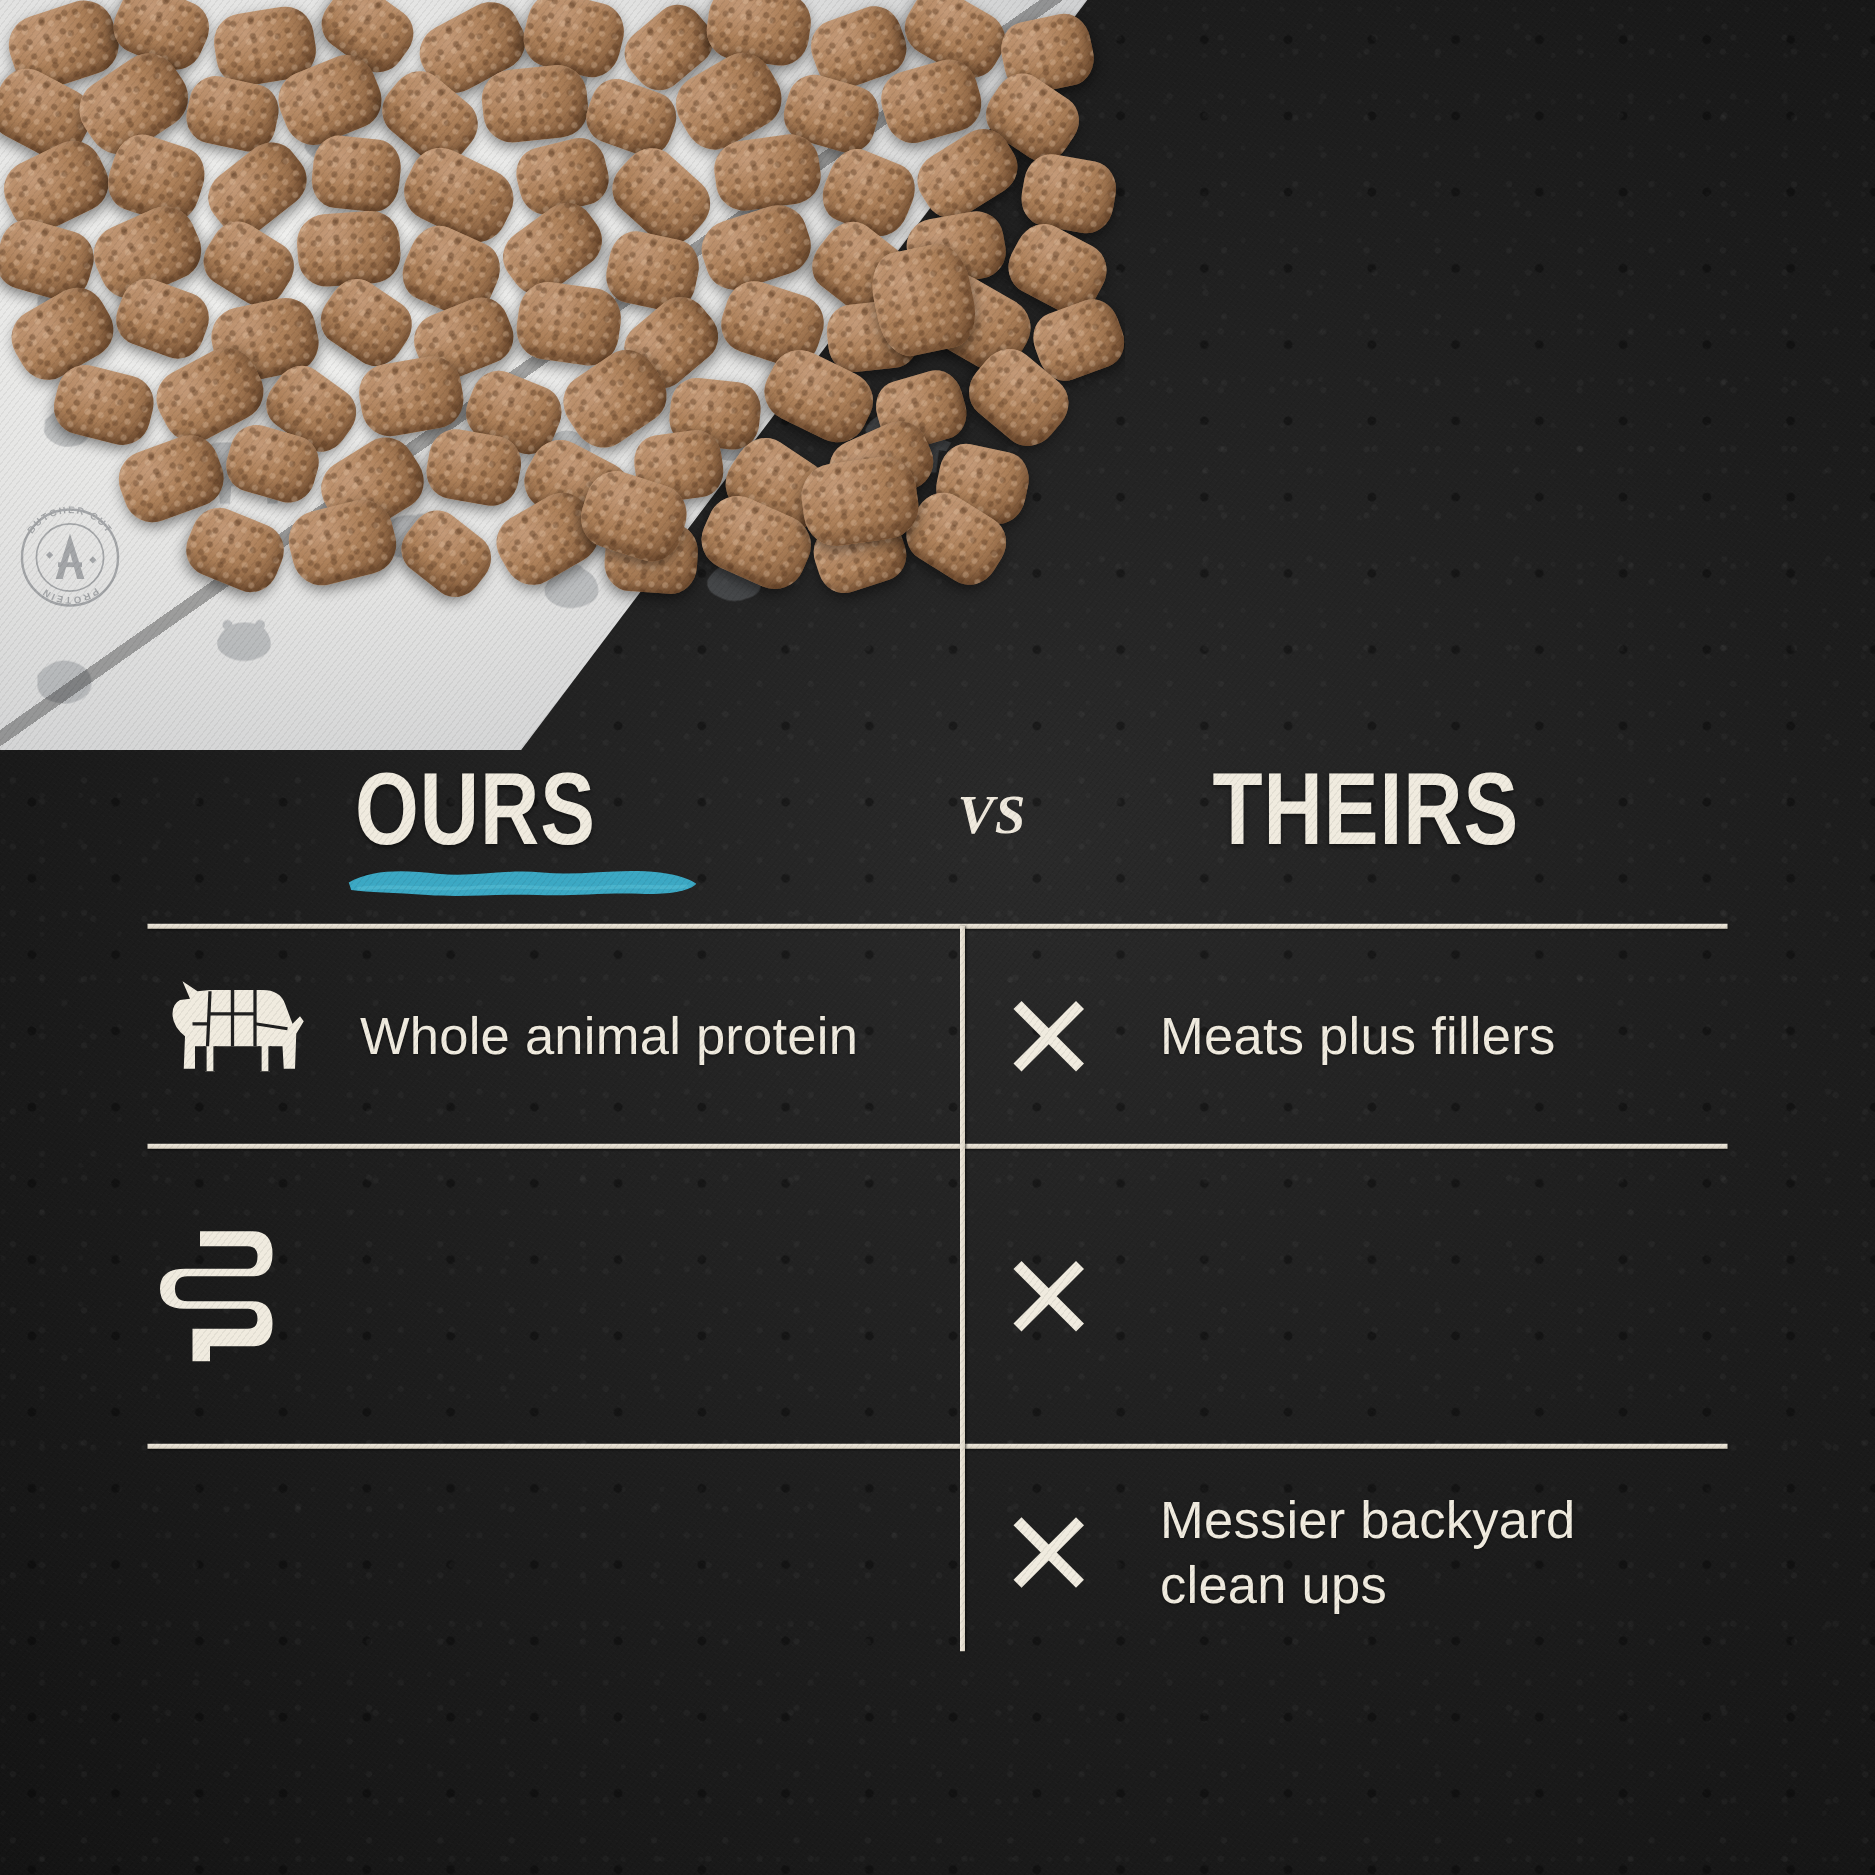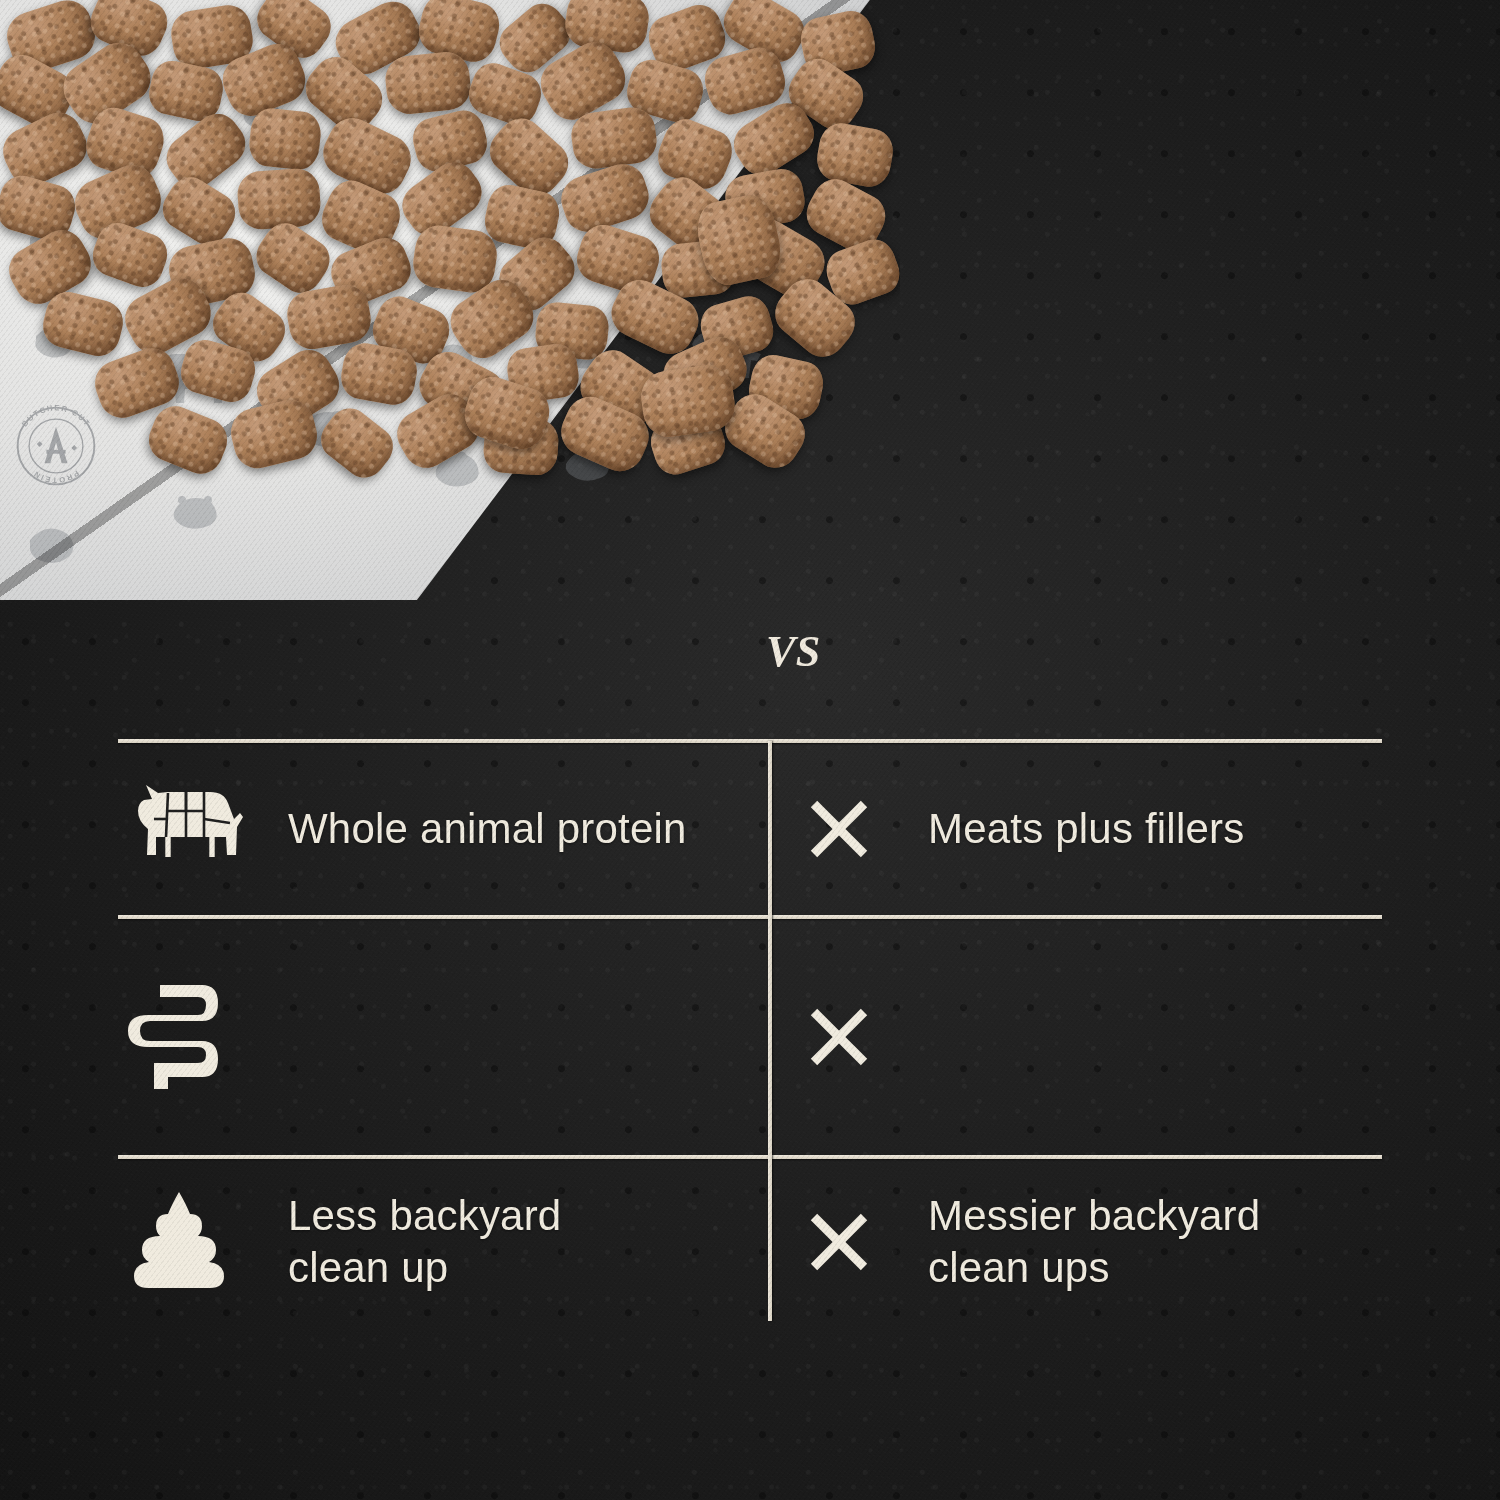--- a/index.html
+++ b/index.html
@@ -392,23 +392,34 @@
       <div class="kibble" style="left:700px;top:198px; width:78px; height:84px; transform:rotate(-12deg);"></div>
       <div class="kibble" style="left:642px;top:368px; width:92px; height:66px; transform:rotate(-8deg);"></div>
       <div class="kibble" style="left:466px;top:382px; width:82px; height:62px; transform:rotate(18deg);"></div>
     </div>
   </div>
 
   <div id="compare">
 
     <div class="head-row">
 
+      <div id="ours-wrap">
+        <svg id="ours-brush" viewBox="0 0 284 34" preserveAspectRatio="none">
+          <path d="M3 20 C 22 9, 48 10, 74 13 C 104 16, 128 9, 158 12 C 190 15, 218 8, 252 12 C 266 14, 276 17, 281 21
+                   C 276 27, 258 30, 236 29 C 206 28, 184 31, 154 30 C 120 29, 96 32, 66 30 C 40 28, 18 28, 5 26 Z" fill="#3ba8c4"></path>
+          <path d="M10 25 C 40 21, 70 27, 104 24 C 140 21, 170 27, 206 24 C 232 22, 258 25, 274 23" stroke="#4fb6cf" stroke-width="3" fill="none" opacity="0.8"></path>
+        </svg>
+        <div class="headline">OURS</div>
+      </div>
 
       <div id="vs">VS</div>
 
+      <div id="theirs-wrap">
+        <div class="headline">THEIRS</div>
+      </div>
     </div>
 
     <div class="hrule" id="hrule-1"></div>
     <div class="hrule" id="hrule-2"></div>
     <div class="hrule" id="hrule-3"></div>
     <div id="vrule"></div>
 
     <div class="row" id="row-1">
       <div class="cell cell-ours">
         <div class="icon-slot">
@@ -463,31 +474,20 @@
             <g stroke="#f0ebdf" stroke-width="9" stroke-linecap="butt">
               <line x1="6" y1="6" x2="56" y2="56"></line>
               <line x1="56" y1="6" x2="6" y2="56"></line>
             </g>
           </svg>
         </div>
       </div>
     </div>
 
     <div class="row" id="row-3">
-      <div class="cell cell-ours">
-        <div class="icon-slot">
-          <svg class="svg-icon" width="110" height="104" viewBox="0 0 110 104">
-            <path d="M55 2 Q62 14 66 24 Q78 24 78 36 Q78 42 74 46 Q92 46 92 60 Q92 68 85 72
-                     Q100 74 100 86 Q100 98 86 98 L24 98 Q10 98 10 86 Q10 74 25 72 Q18 68 18 60
-                     Q18 46 36 46 Q32 42 32 36 Q32 24 44 24 Q48 14 55 2 Z" fill="#f0ebdf"></path>
-          </svg>
-        </div>
-        <div class="feature-text">Less backyard
-clean up</div>
-      </div>
 
       <div class="cell cell-theirs">
         <div class="icon-slot x-slot">
           <svg class="svg-icon" width="62" height="62" viewBox="0 0 62 62">
             <g stroke="#f0ebdf" stroke-width="9" stroke-linecap="butt">
               <line x1="6" y1="6" x2="56" y2="56"></line>
               <line x1="56" y1="6" x2="6" y2="56"></line>
             </g>
           </svg>
         </div>

